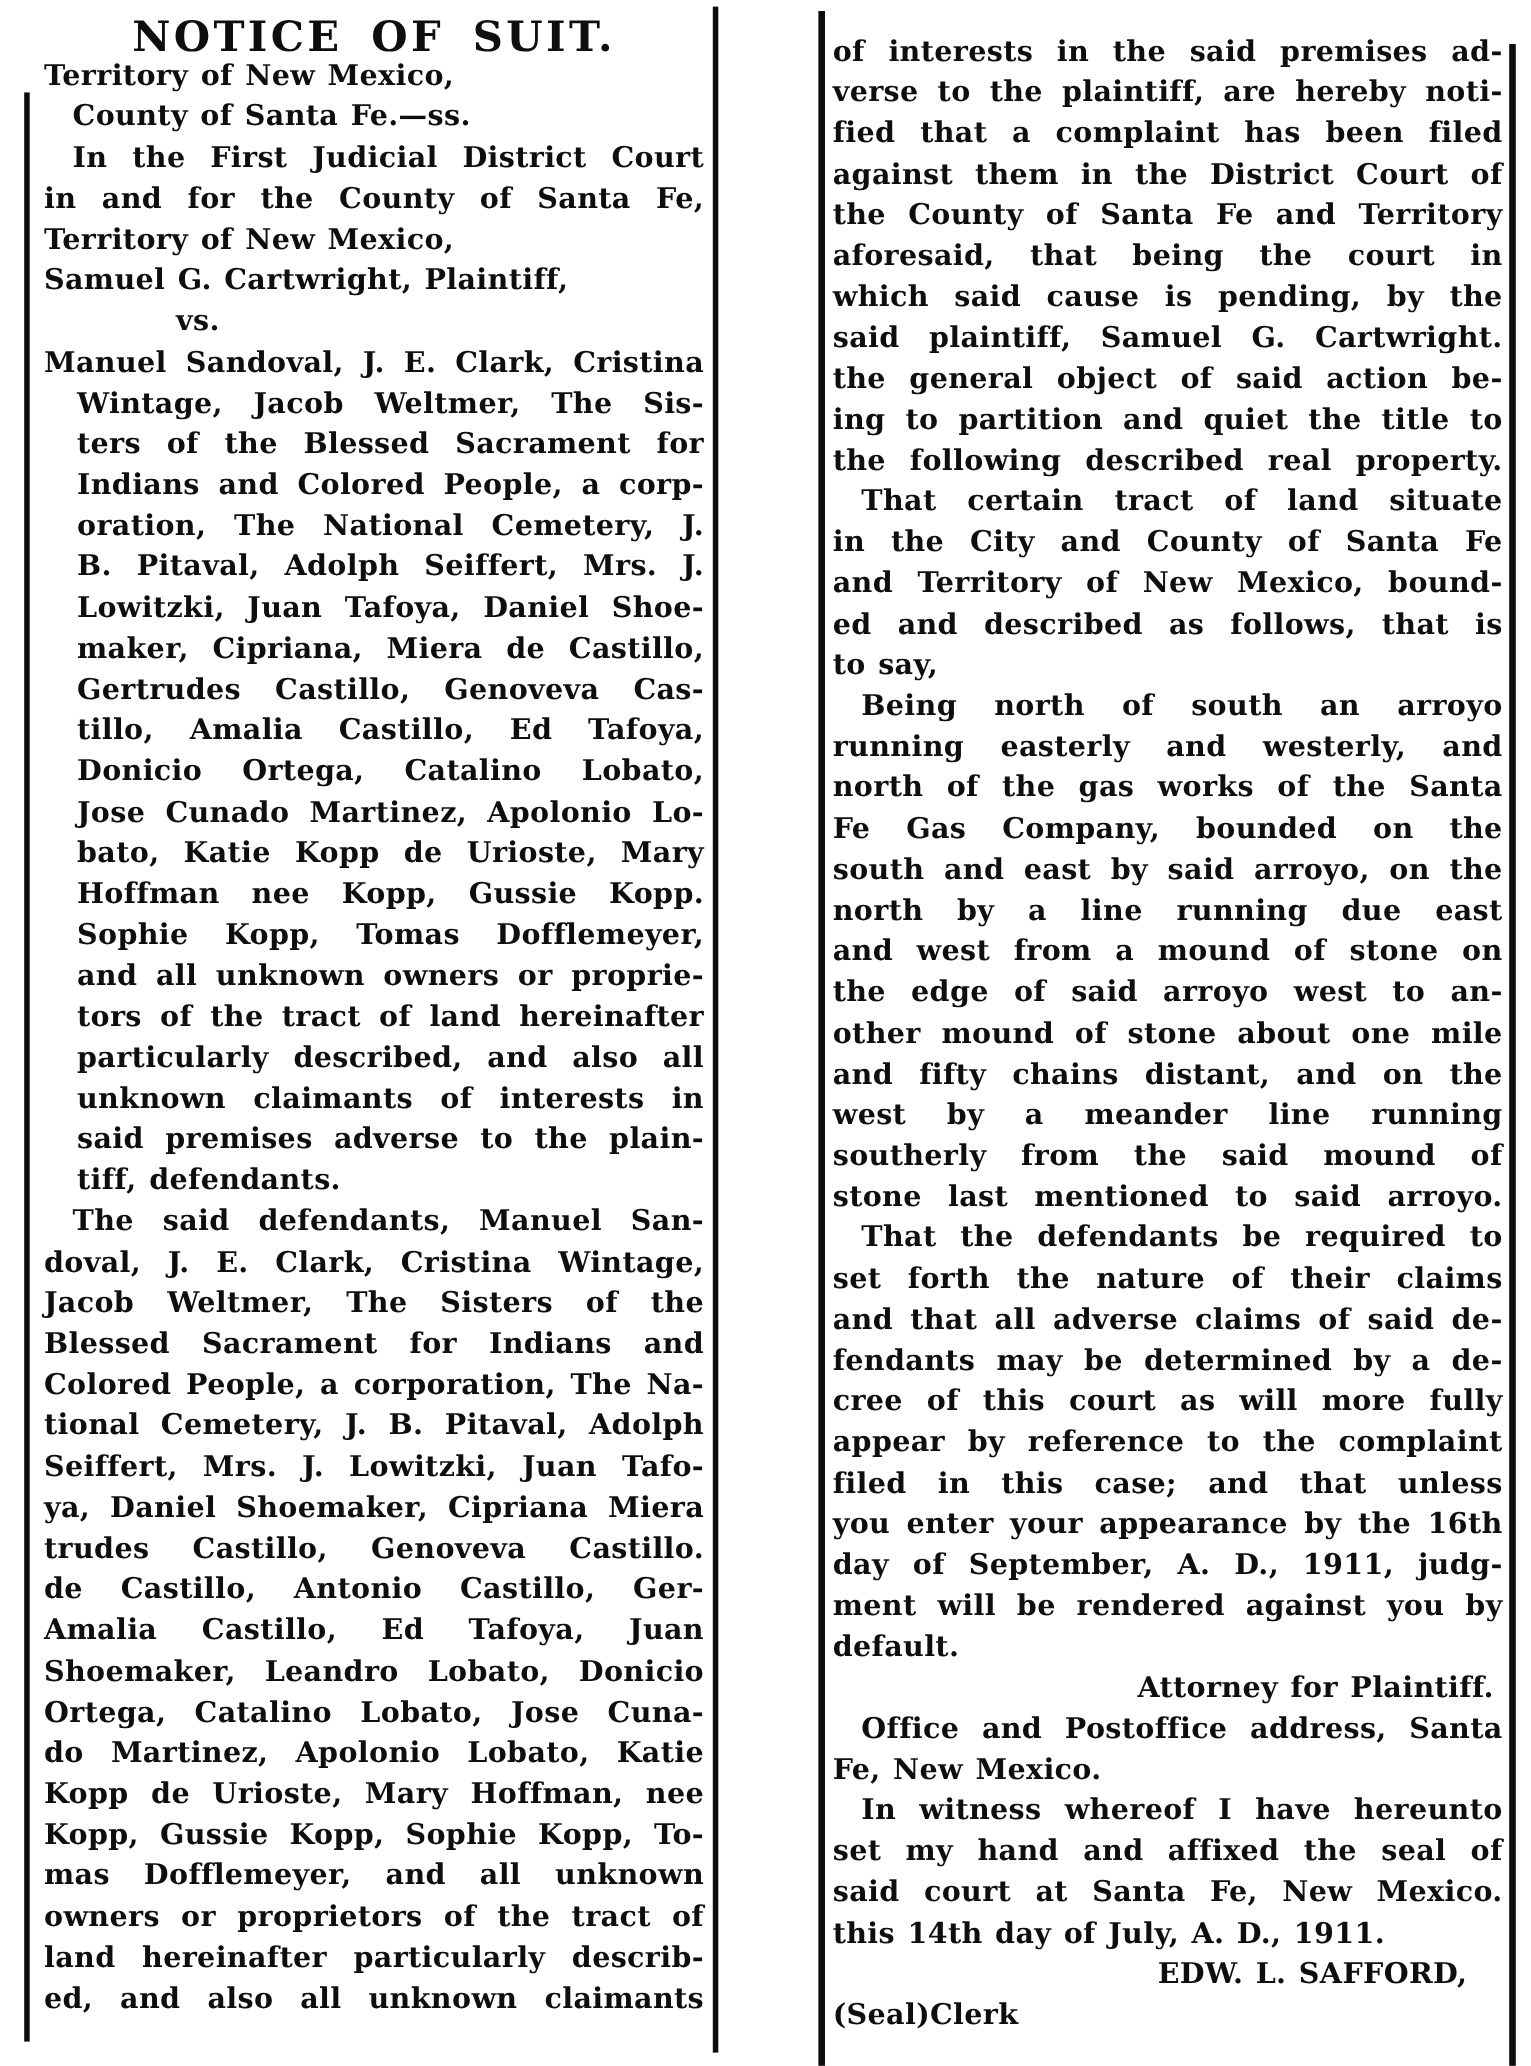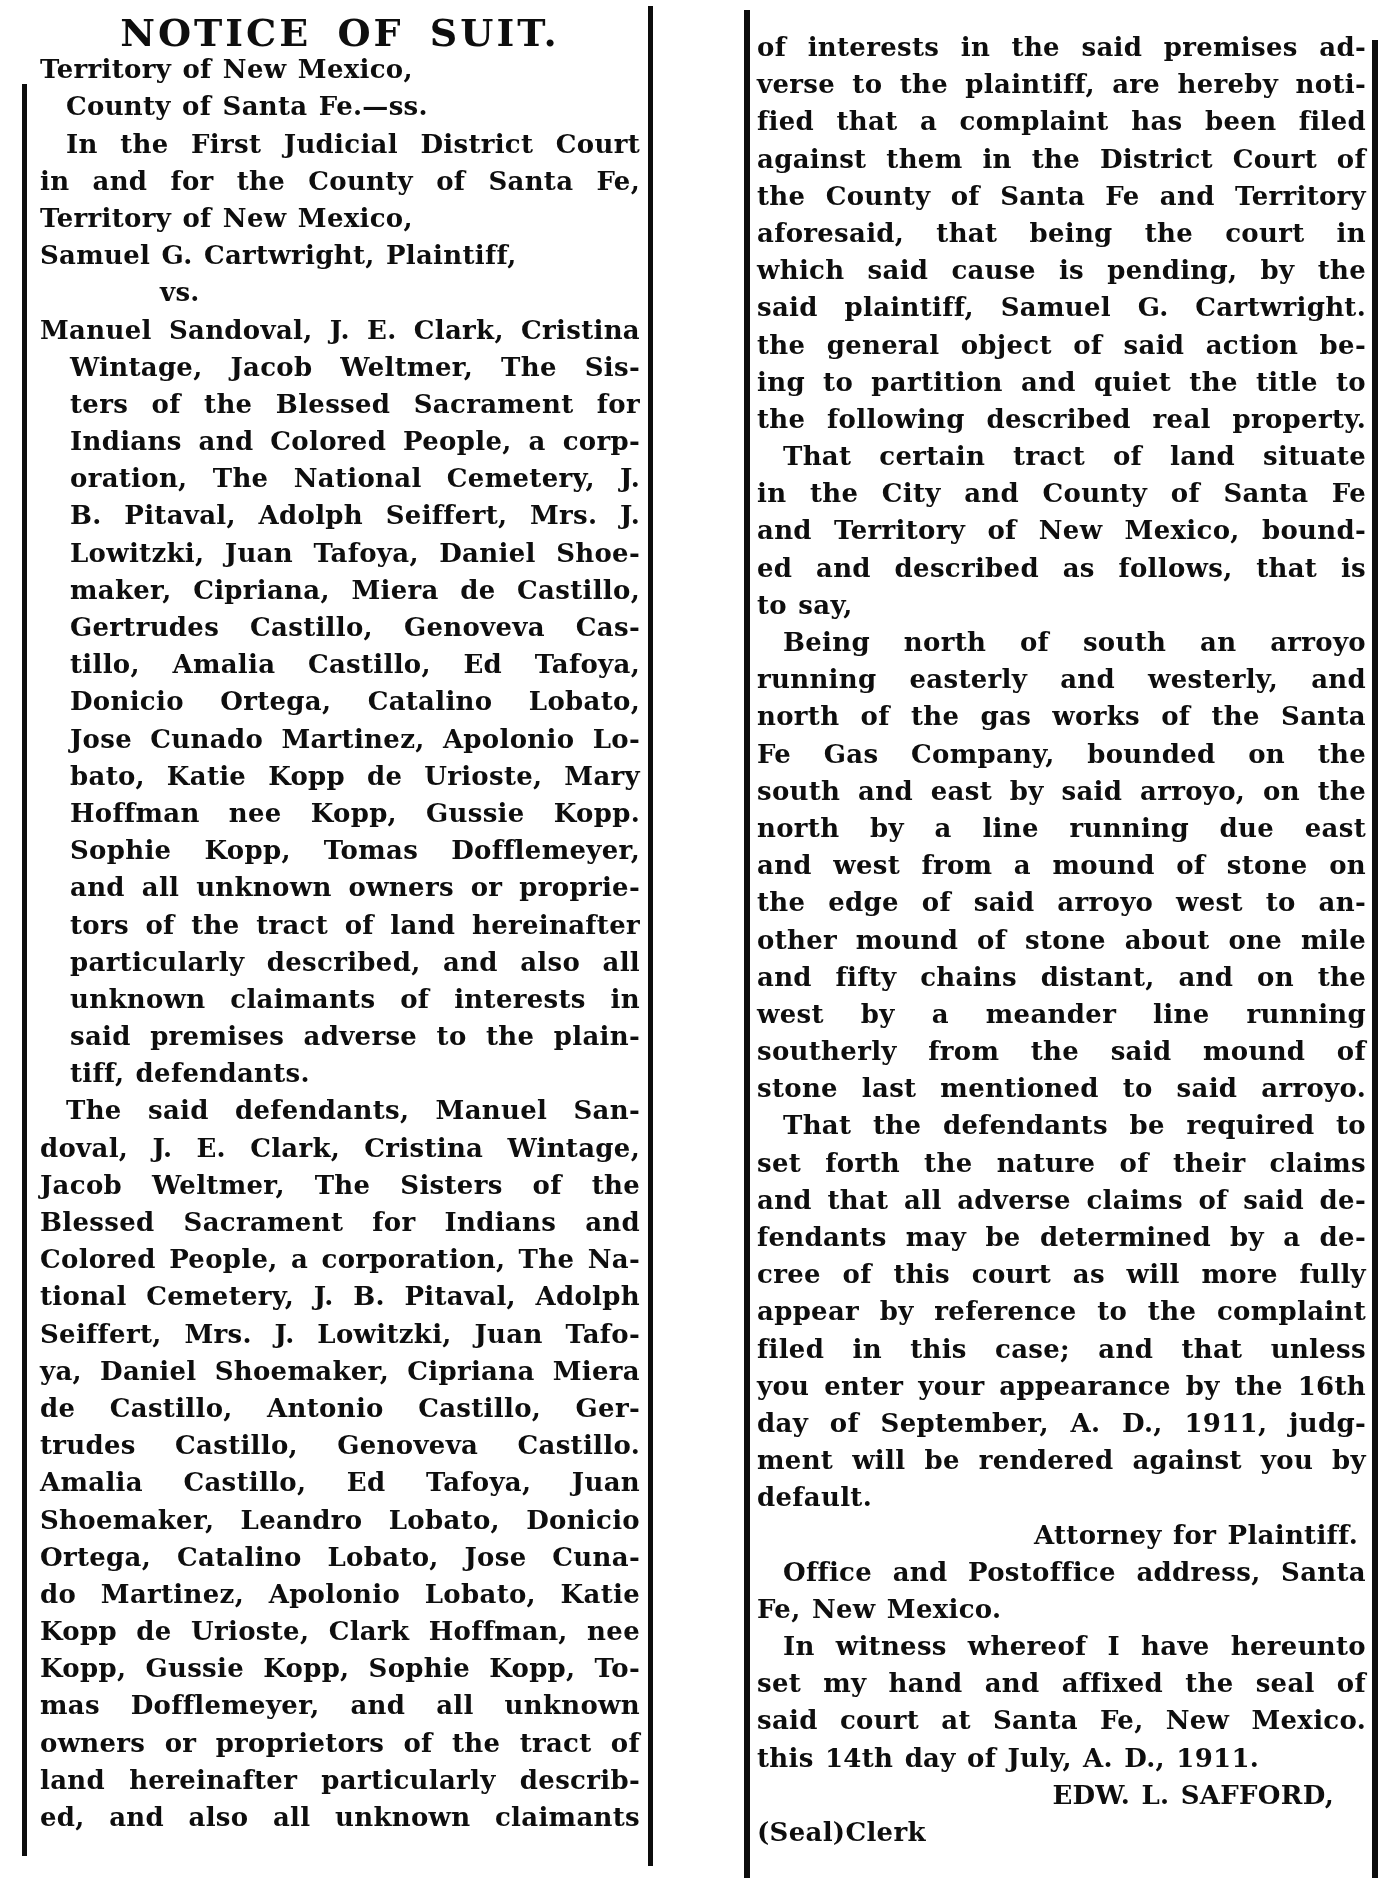--- a/index.html
+++ b/index.html
@@ -101,27 +101,27 @@
         <div class="line s-hj">said premises adverse to the plain-</div>
         <div class="line s-hl">tiff, defendants.</div>
         <div class="line s-ij">The said defendants, Manuel San-</div>
         <div class="line s-j">doval, J. E. Clark, Cristina Wintage,</div>
         <div class="line s-j">Jacob Weltmer, The Sisters of the</div>
         <div class="line s-j">Blessed Sacrament for Indians and</div>
         <div class="line s-j">Colored People, a corporation, The Na-</div>
         <div class="line s-j">tional Cemetery, J. B. Pitaval, Adolph</div>
         <div class="line s-j">Seiffert, Mrs. J. Lowitzki, Juan Tafo-</div>
         <div class="line s-j">ya, Daniel Shoemaker, Cipriana Miera</div>
+        <div class="line s-j">trudes Castillo, Genoveva Castillo.</div>
         <div class="line s-j">de Castillo, Antonio Castillo, Ger-</div>
-        <div class="line s-j">trudes Castillo, Genoveva Castillo.</div>
         <div class="line s-j">Amalia Castillo, Ed Tafoya, Juan</div>
         <div class="line s-j">Shoemaker, Leandro Lobato, Donicio</div>
         <div class="line s-j">Ortega, Catalino Lobato, Jose Cuna-</div>
         <div class="line s-j">do Martinez, Apolonio Lobato, Katie</div>
-        <div class="line s-j">Kopp de Urioste, Clark Hoffman, nee</div>
+        <div class="line s-j">Kopp de Urioste, Mary Hoffman, nee</div>
         <div class="line s-j">Kopp, Gussie Kopp, Sophie Kopp, To-</div>
         <div class="line s-j">mas Dofflemeyer, and all unknown</div>
         <div class="line s-j">owners or proprietors of the tract of</div>
         <div class="line s-j">land hereinafter particularly describ-</div>
         <div class="line s-j">ed, and also all unknown claimants</div>
       </div>
   </div>
 
   <div class="col" id="col-right">
     <div>

